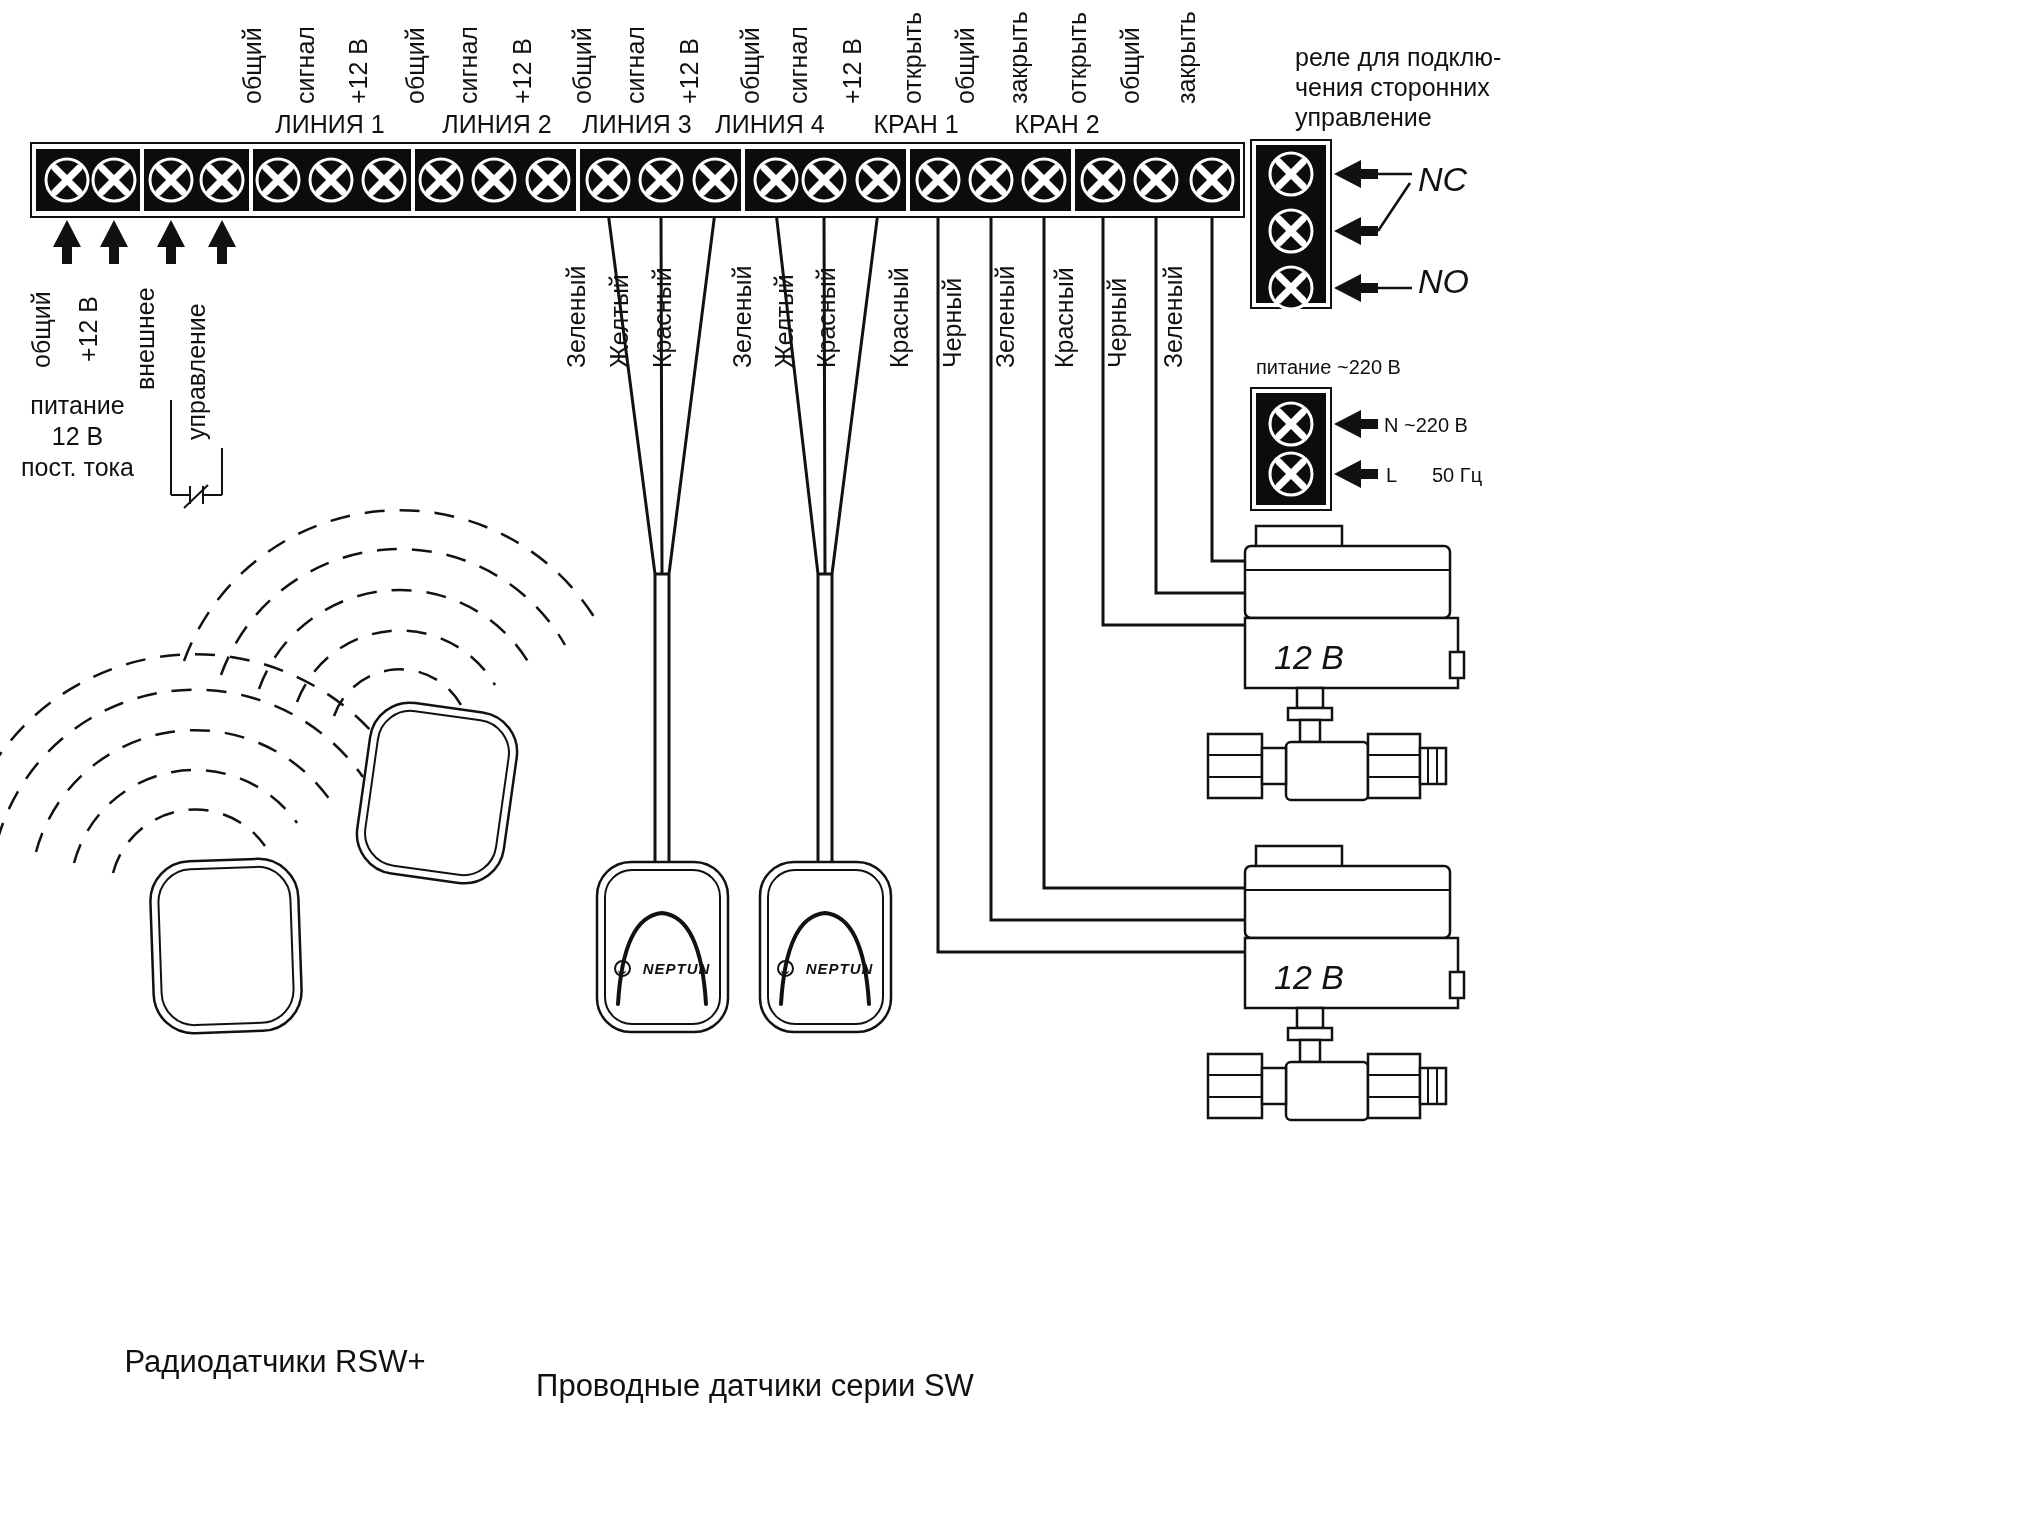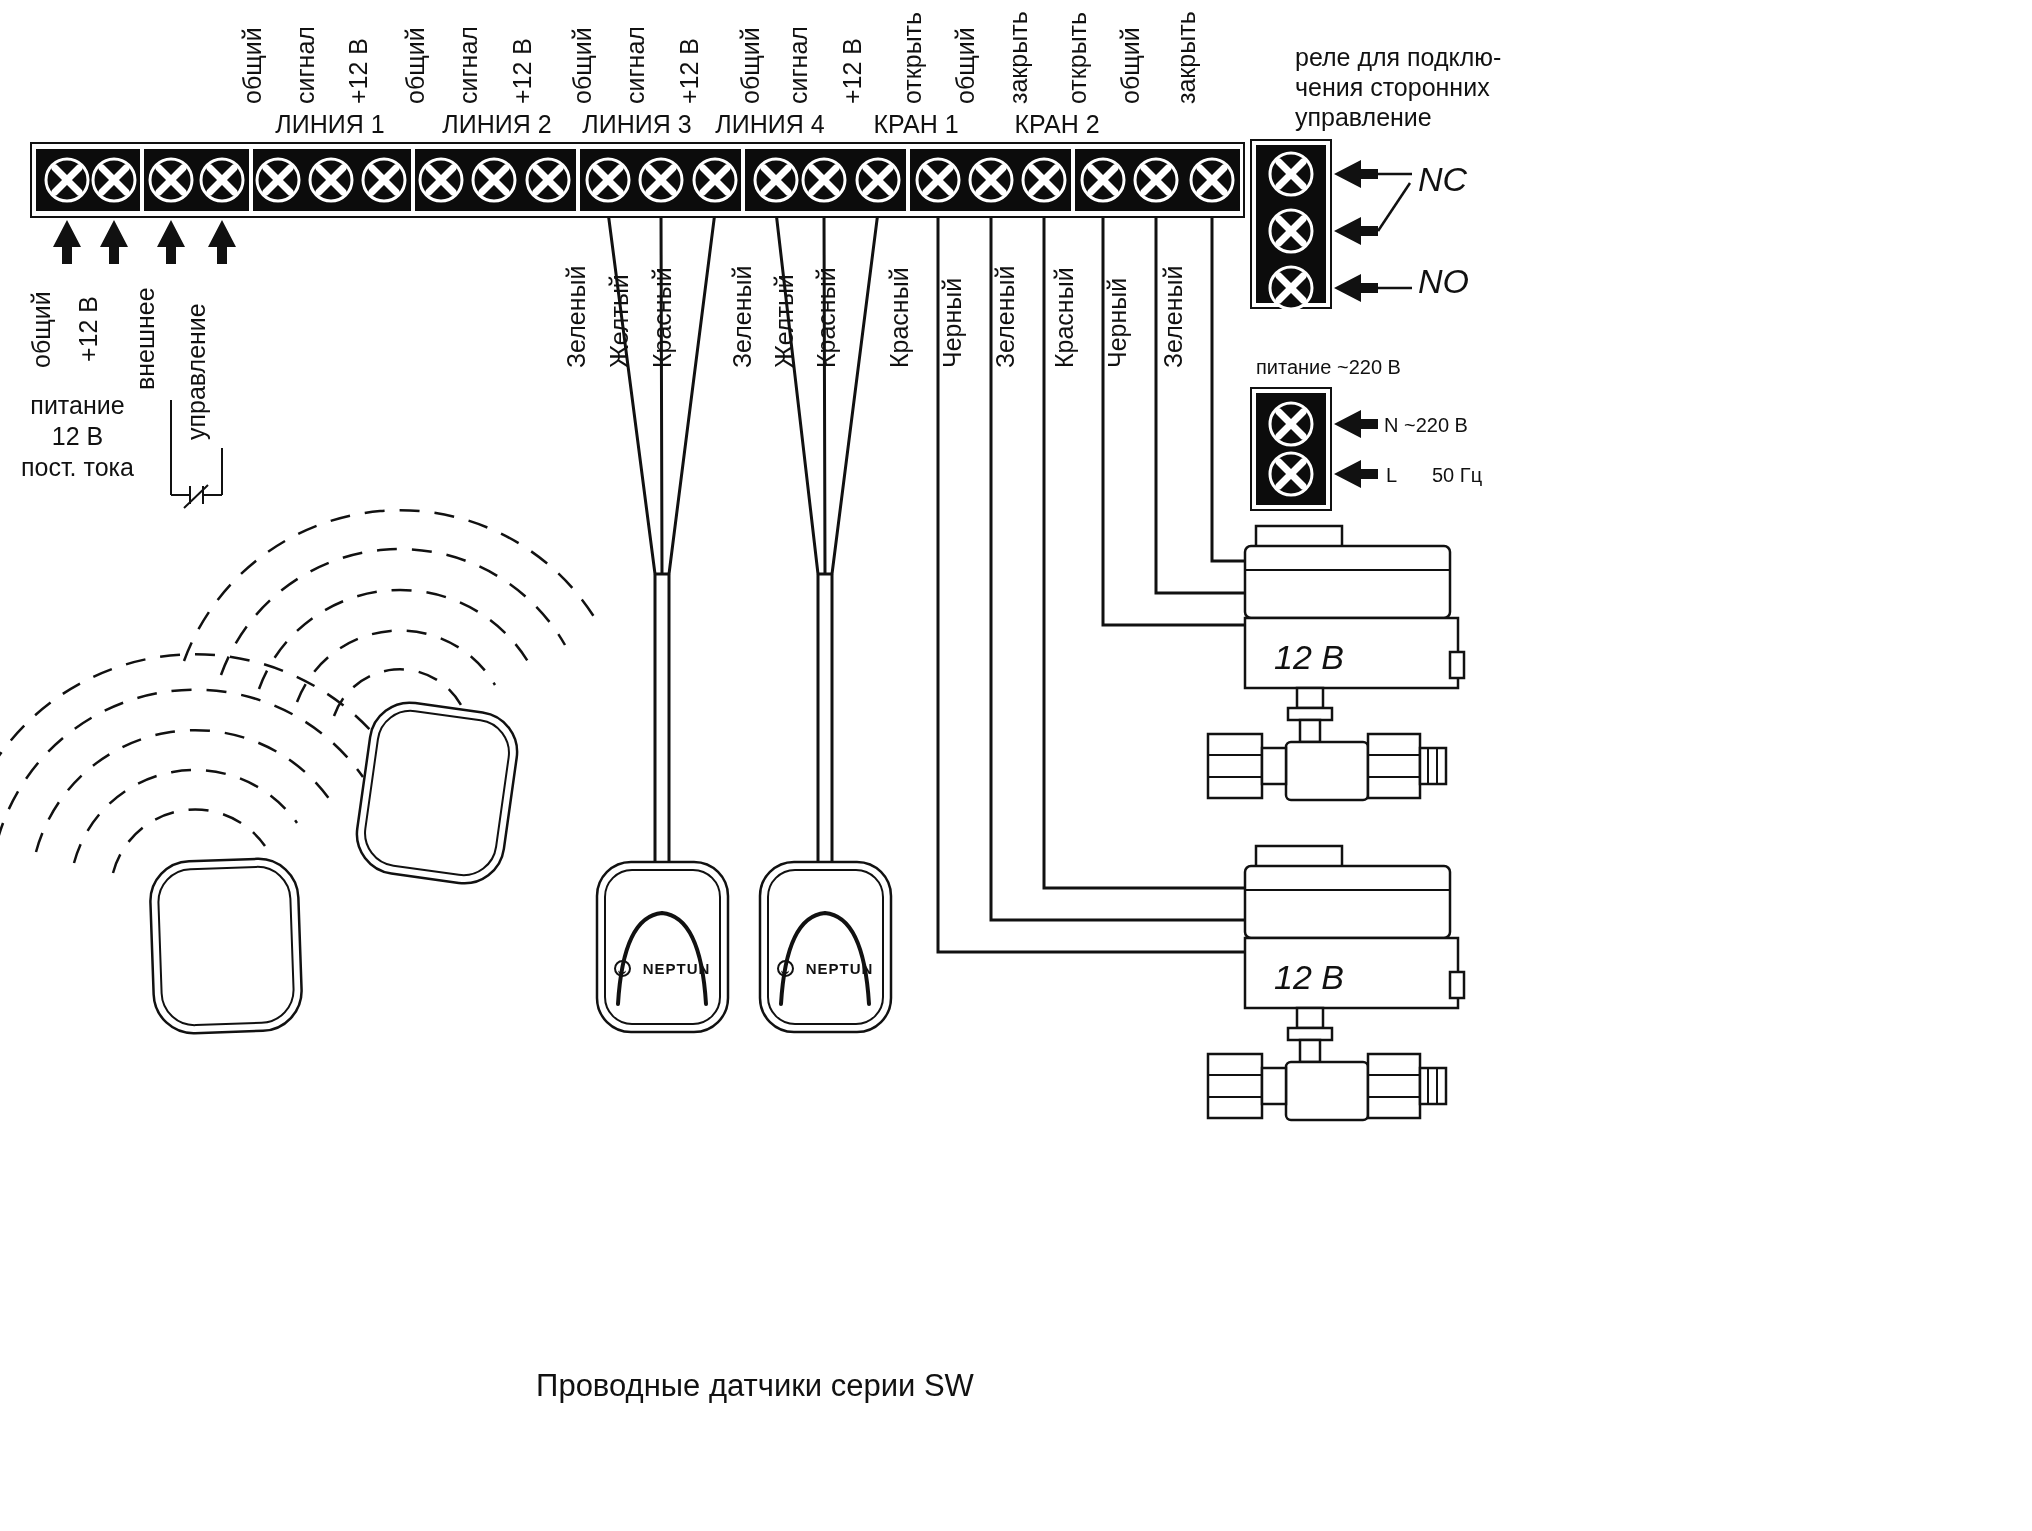--- a/index.html
+++ b/index.html
@@ -11,21 +11,21 @@
   .vlabel {
     position:absolute; height:26px; line-height:26px; font-size:25px;
     white-space:nowrap; transform-origin:0 100%; transform:rotate(-90deg);
   }
   .glabel { position:absolute; width:160px; text-align:center; font-size:25px; }
   .txt { position:absolute; font-size:20px; white-space:nowrap; line-height:30px; }
   .txt26 { position:absolute; font-size:34px; white-space:nowrap;font-style:italic; }
   .cap { position:absolute; text-align:center; font-size:31px; }
   .note-block { position:absolute; font-size:25px; line-height:30px;margin-left:39px; }
   .power-caption { position:absolute; width:145px; text-align:center; font-size:25px; line-height:31px; }
-  .brand { position:absolute; width:126px; display:flex; align-items:flex-start; justify-content:center; gap:12px; }
+  .brand { position:absolute; width:126px; display:flex; align-items:flex-start; justify-content:center; gap:12px;font-style:italic; }
   .brand .nlogo { width:17px; height:17px; border:2px solid #111; border-radius:50%; box-sizing:border-box; position:relative; flex:0 0 auto; }
   .brand .nlogo::after { content:""; position:absolute; left:2px; top:4px; width:8px; height:6px; border-bottom:2px solid #111; border-radius:50%; }
   .brand .btxt { font-size:15px; font-weight:700; letter-spacing:1px; }
   .sec { fill:#0c0c0c; }
   .wire { fill:none; stroke:#111; stroke-width:3; }
   .thin { fill:none; stroke:#111; stroke-width:2; }
   .part { fill:#fff; stroke:#111; stroke-width:2.5; }
   .dash { fill:none; stroke:#111; stroke-width:2.5; stroke-dasharray:20 15; }
   .contact { fill:none; stroke:#111; stroke-width:2.5; }
 </style>
@@ -290,15 +290,16 @@
     <span class="btxt">NEPTUN</span>
   </div>
   <div class="brand" style="left:762px;top:960px">
     <span class="nlogo"></span>
     <span class="btxt">NEPTUN</span>
   </div>
 
   <div class="txt26" style="left:1274px;top:638px">12 В</div>
   <div class="txt26" style="left:1274px;top:958px">12 В</div>
 
+  <div class="cap" style="left:80px;top:1344px;width:390px">Радиодатчики RSW+</div>
   <div class="cap" style="left:525px;top:1368px;width:460px">Проводные датчики серии SW</div>
 
 </div>
 
 </body></html>

